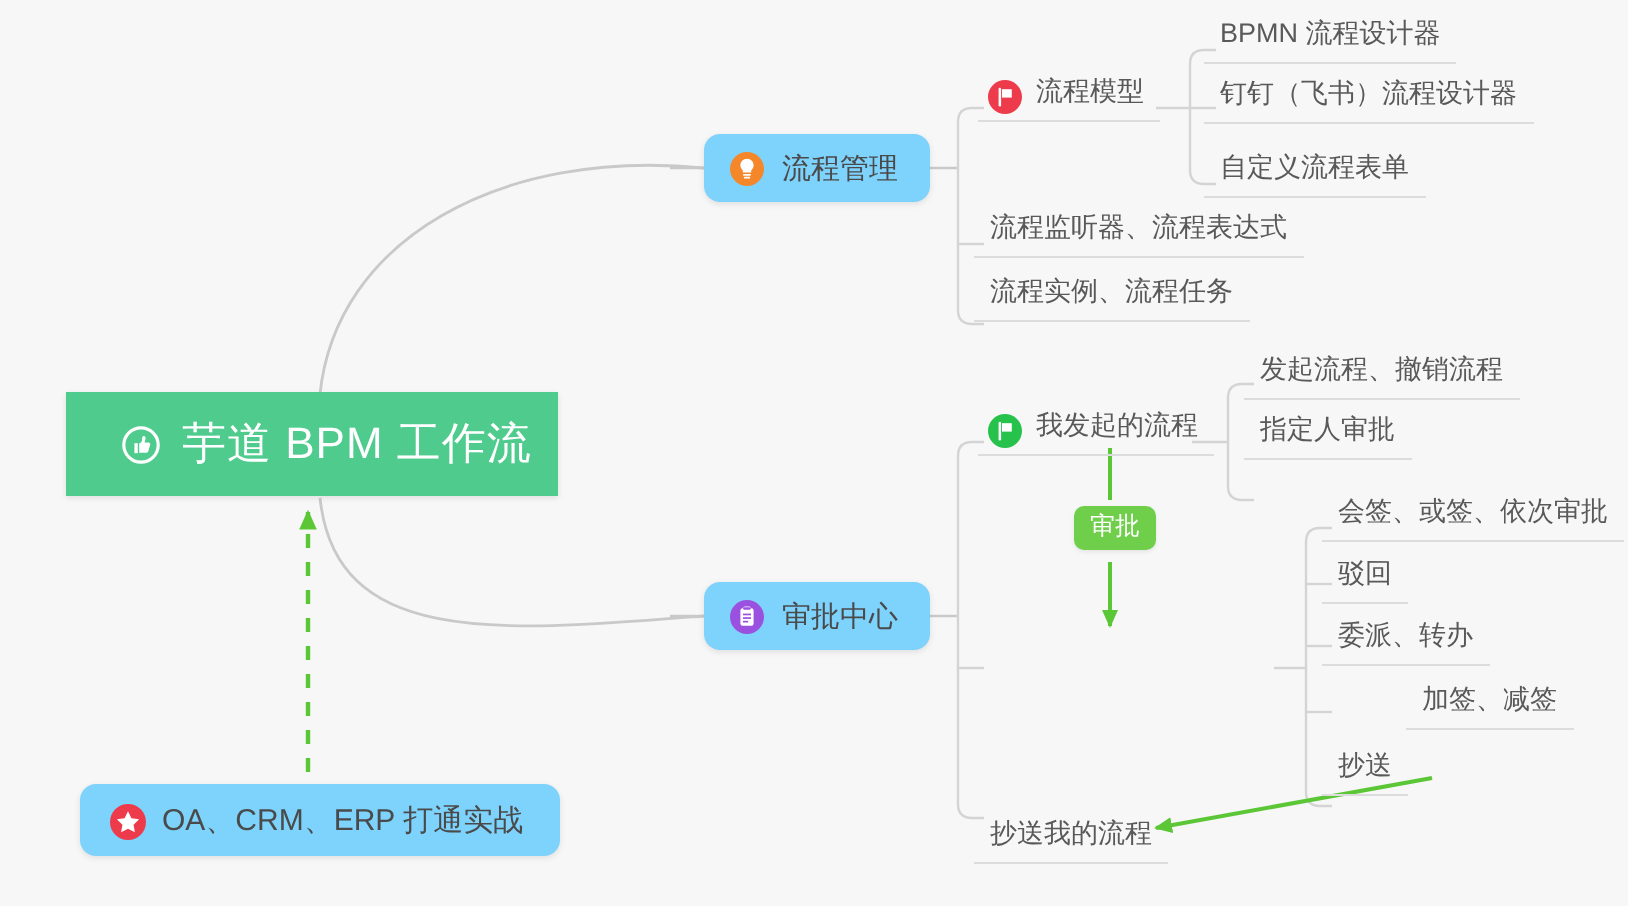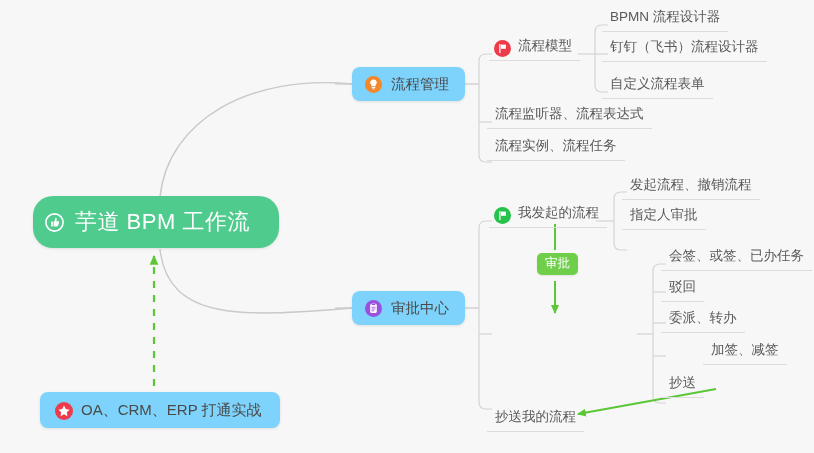--- a/index.html
+++ b/index.html
@@ -30,26 +30,26 @@
   }
 
   
   .root-node {
     position: absolute;
     left: 33px;
     top: 196px;
     width: 246px;
     height: 52px;
     background: #4ECB8D;
-    border-radius: 20px;
+    border-radius: 0;
     box-shadow: 0 1px 3px rgba(0,0,0,0.10);
     display: flex;
     align-items: center;
     box-sizing: border-box;
-    padding-left: 12px;
+    padding-left: 28px;
   }
   .root-label {
     color: #ffffff;
     font-size: 22px;
     letter-spacing: 0.5px;
     margin-left: 11px;
     white-space: nowrap;
   }
 
   
@@ -284,21 +284,21 @@
 
   <div class="leaf" style="left:622px; top:176px;">
     <span class="leaf-text">发起流程、撤销流程</span>
   </div>
 
   <div class="leaf" style="left:622px; top:206px;">
     <span class="leaf-text">指定人审批</span>
   </div>
 
   <div class="leaf" style="left:661px; top:247px;">
-    <span class="leaf-text">会签、或签、已办任务</span>
+    <span class="leaf-text">会签、或签、依次审批</span>
   </div>
 
   <div class="leaf" style="left:661px; top:278px;">
     <span class="leaf-text">驳回</span>
   </div>
 
   <div class="leaf" style="left:661px; top:309px;">
     <span class="leaf-text">委派、转办</span>
   </div>
 

